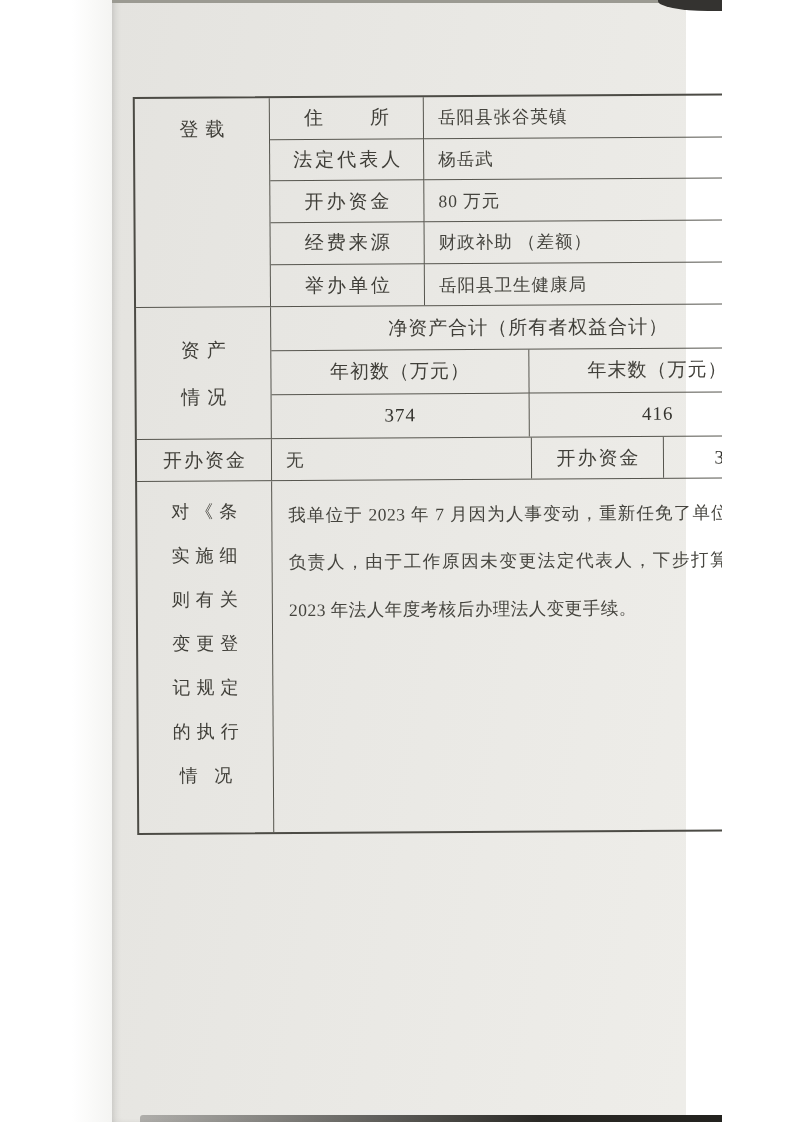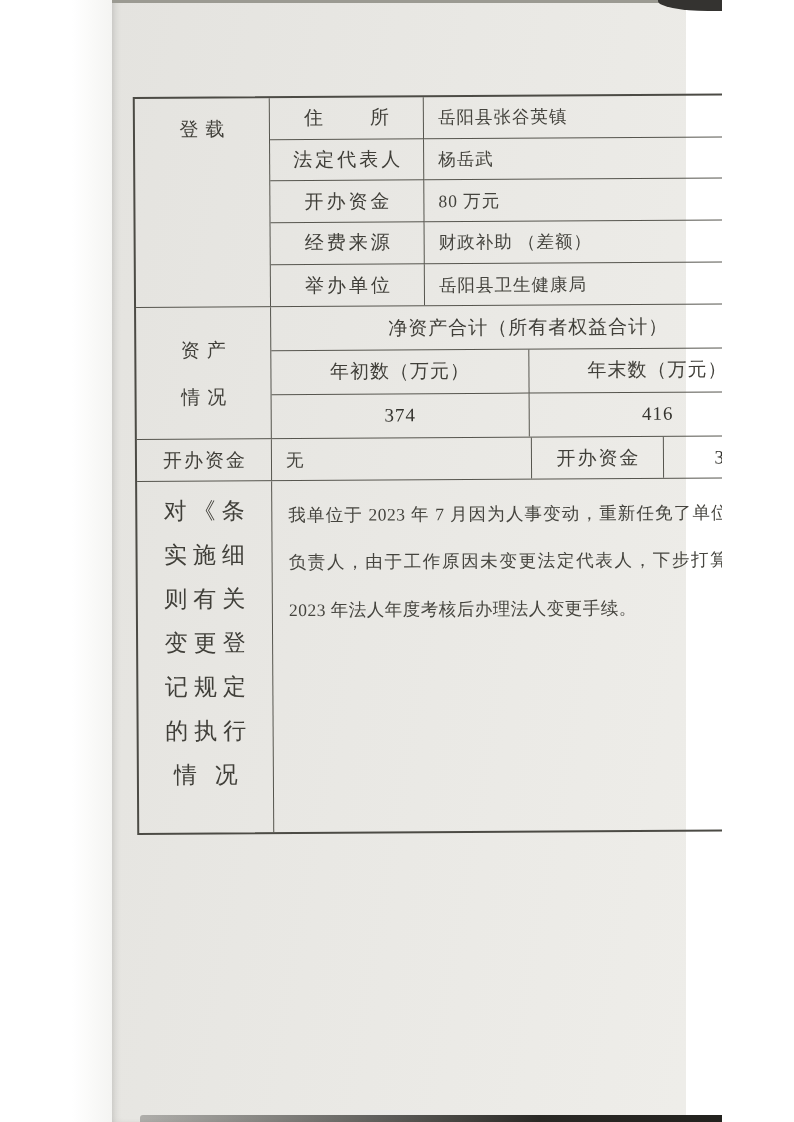--- a/index.html
+++ b/index.html
@@ -71,21 +71,21 @@
   .label-col{
     flex-direction:column;justify-content:flex-start;
     text-align:center;letter-spacing:7px;text-indent:7px;
   }
   .label-col .lab-line{width:100%;}
   .a-label{grid-row:1/6;padding-top:9px;}
   .a-label .lab-line{line-height:43px;}
   .b-label{grid-row:1/4;justify-content:center;}
   .b-label .lab-line{line-height:47px;}
   .d-label{grid-row:1;padding-top:8px;letter-spacing:6px;text-indent:6px;}
-  .d-label .lab-line{line-height:44px;font-size:23px;}
+  .d-label .lab-line{line-height:44px;font-size:18px;}
   .field{justify-content:center;letter-spacing:3px;text-indent:3px;}
   .value{padding-left:14px;font-size:17.5px;color:#45443e;}
   .center{justify-content:center;}
   .num{font-size:19px;color:var(--num-ink);letter-spacing:1px;}
   .b-title{grid-column:2/4;justify-content:center;}
   .compliance-text{
     align-items:flex-start;
     padding:11px 20px 0 16px;
     font-size:17.5px;line-height:47.5px;
     text-align:justify;color:#45443e;

